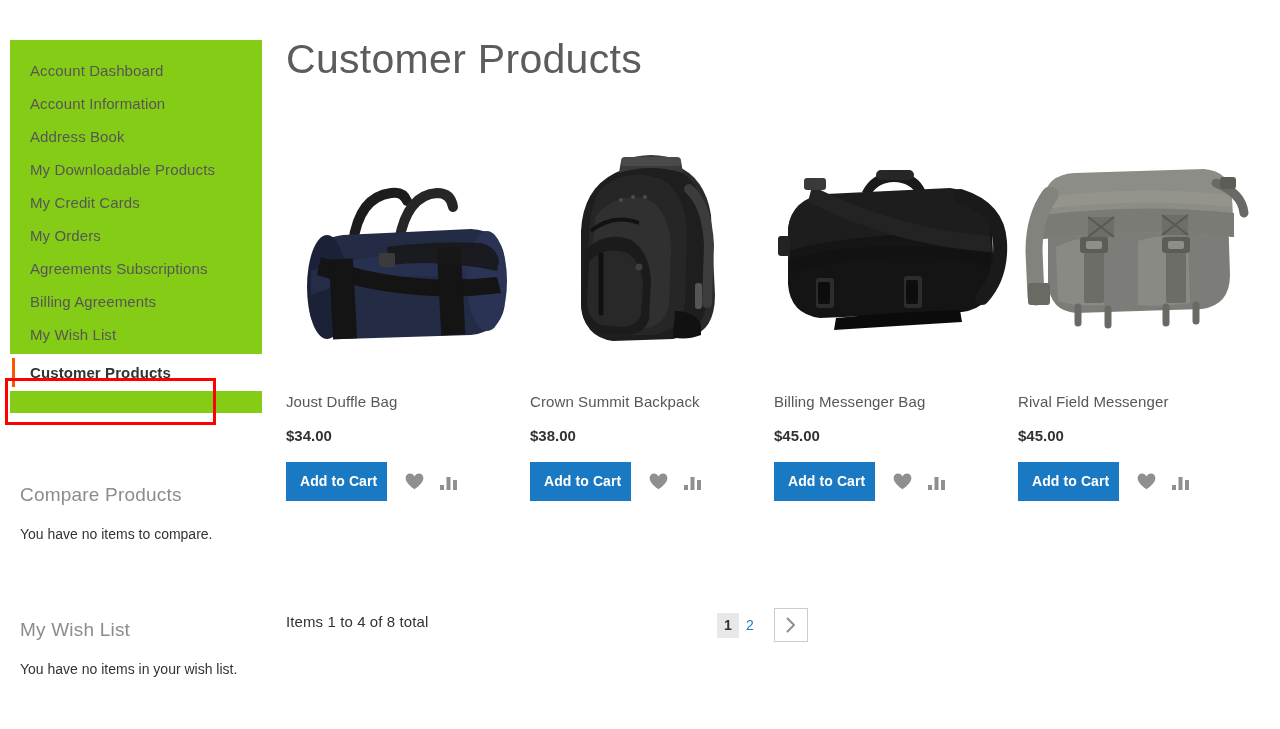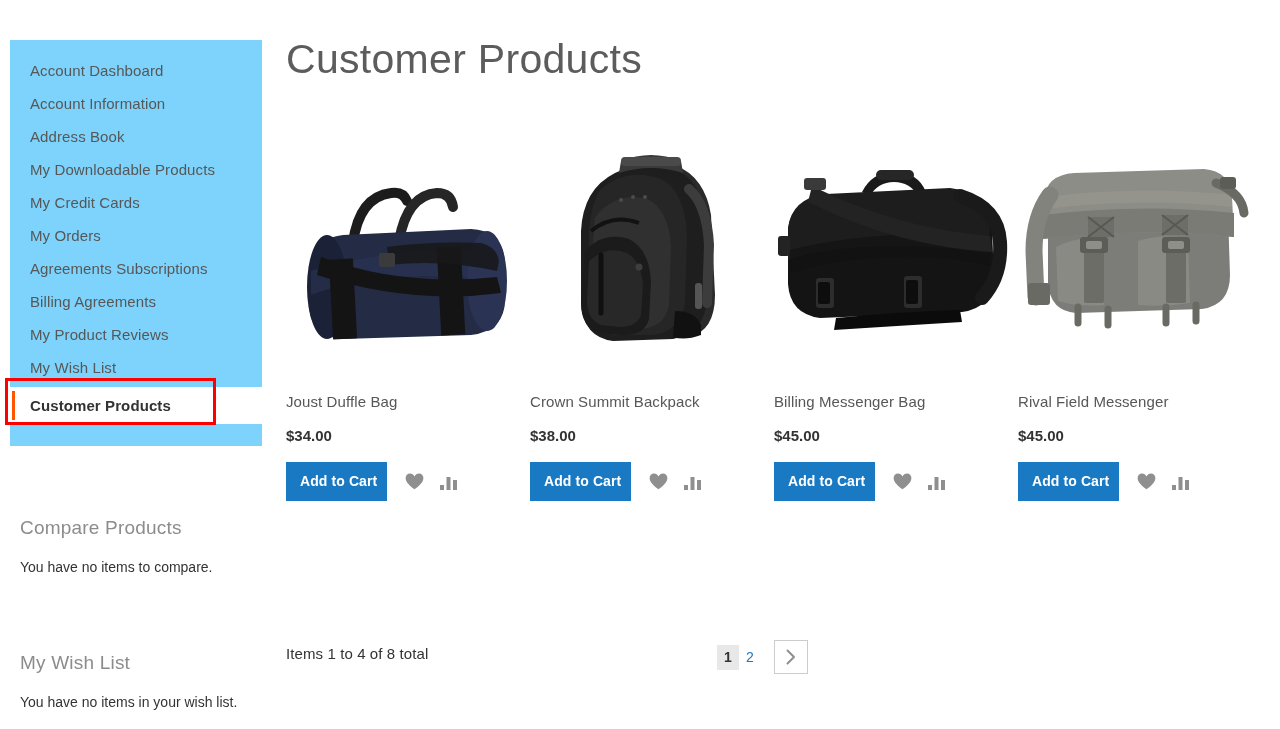--- a/index.html
+++ b/index.html
@@ -21,21 +21,21 @@
   }
 
   
   .sidebar {
     position: absolute;
     left: 10px;
     top: 40px;
     width: 252px;
   }
   .sidebar-nav {
-    background: #7dd3fc;
+    background: #84cc16;
     padding: 14px 0 22px 0;
   }
   .nav-item {
     position: relative;
     padding: 7px 0 7px 20px;
     font-size: 15px;
     line-height: 19px;
     color: #575757;
     letter-spacing: 0.1px;
     cursor: pointer;
@@ -172,21 +172,21 @@
     justify-content: center;
   }
   .icon-btn.compare { margin-left: 16px; }
   .heart-ico { display: block; }
   .compare-ico { display: block; }
 
   
   .toolbar {
     position: absolute;
     left: 286px;
-    top: 640px;
+    top: 608px;
     width: 522px;
     height: 34px;
   }
   .toolbar-amount {
     position: absolute;
     left: 0;
     top: 4px;
     font-size: 15px;
     color: #333333;
     line-height: 20px;
@@ -256,23 +256,20 @@
         <span>My Credit Cards</span>
       </div>
       <div class="nav-item">
         <span>My Orders</span>
       </div>
       <div class="nav-item">
         <span>Agreements Subscriptions</span>
       </div>
       <div class="nav-item">
         <span>Billing Agreements</span>
-      </div>
-      <div class="nav-item">
-        <span>My Product Reviews</span>
       </div>
       <div class="nav-item">
         <span>My Wish List</span>
       </div>
       <div class="nav-item current">
         <span>Customer Products</span>
       </div>
     </nav>
 
     <div class="side-block compare">

